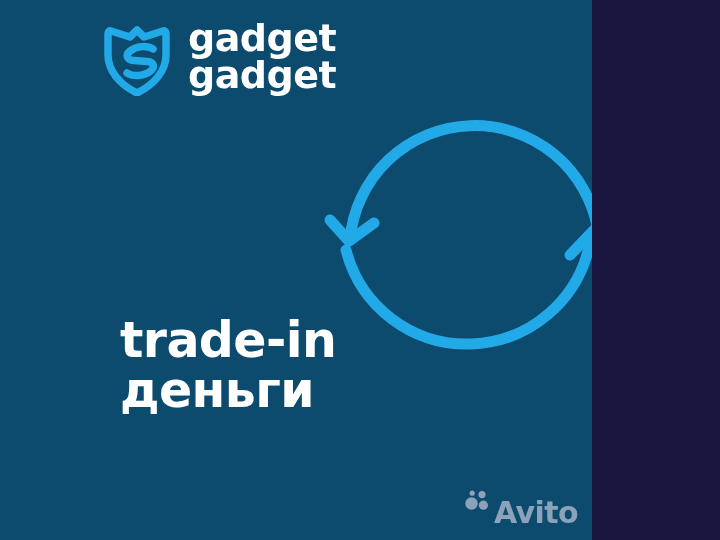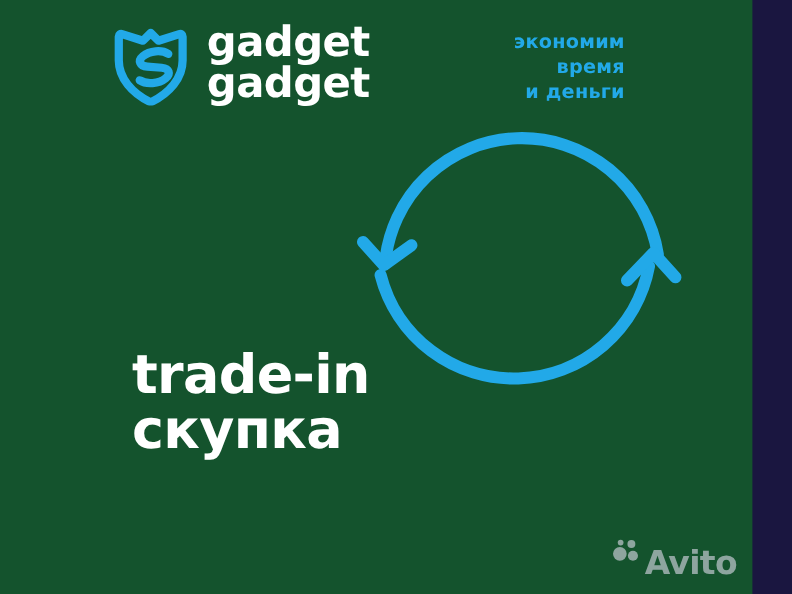--- a/index.html
+++ b/index.html
@@ -2,23 +2,23 @@
 <html><head>
 <meta charset="utf-8">
 <style>
   html, body {
     margin: 0;
     padding: 0;
     background: #1a1640;
   }
   #poster {
     position: relative;
-    width: 684px;
+    width: 592px;
     height: 540px;
-    background: #14532d;
+    background: #0c4a6e;
     overflow: hidden;
     font-family: "DejaVu Sans", "Liberation Sans", sans-serif;
     -webkit-font-smoothing: antialiased;
   }
 
   
   #brand {
     position: absolute;
     left: 100px;
     top: 18px;
@@ -117,44 +117,39 @@
       <path d="M37 12 L30 19 L11 13 C9.5 12.5 8 13.6 8 15.2 L8 37 C8 53 20 66.5 36.2 74.6 C36.7 74.85 37.3 74.85 37.8 74.6 C54 66.5 66 53 66 37 L66 15.2 C66 13.6 64.5 12.5 63 13 L44 19 Z" fill="none" stroke="#22a9e8" stroke-width="7.5" stroke-linejoin="round" stroke-linecap="round"></path>
 
       <path d="M53 31 C47 27 36 28 30 33 C25 37.2 27 42 34 42.6 L47 43.6 C54 44.2 55.5 49 50.5 53.2 C44.5 58.2 33 59 27 55" fill="none" stroke="#22a9e8" stroke-width="7.5" stroke-linecap="round" stroke-linejoin="round"></path>
     </svg>
     <div id="brand-wordmark">
       <span class="wordmark-line">gadget</span>
       <span class="wordmark-line">gadget</span>
     </div>
   </div>
 
-  <div id="tagline">
-    <span class="tagline-line">экономим</span>
-    <span class="tagline-line">время</span>
-    <span class="tagline-line">и деньги</span>
-  </div>
 
   <div id="cycle-graphic">
     <svg viewBox="0 0 300 290" xmlns="http://www.w3.org/2000/svg">
       <g fill="none" stroke="#22a9e8" stroke-width="11" stroke-linecap="round" stroke-linejoin="round">
 
         <path d="M30 148 A125 125 0 0 1 278 139"></path>
 
         <path d="M270 150 A125 125 0 0 1 26 158"></path>
 
         <path d="M10 128 L29 149 L54 131"></path>
 
         <path d="M250 163 L274 138 L294 160"></path>
       </g>
     </svg>
   </div>
 
   <div id="headline">
     <span class="headline-line">trade-in</span>
-    <span class="headline-line">скупка</span>
+    <span class="headline-line">деньги</span>
   </div>
 
   <div id="avito-watermark">
     <svg id="avito-dots" viewBox="0 0 24 22" xmlns="http://www.w3.org/2000/svg">
       <circle cx="6.5" cy="13.5" r="6.2" fill="#d9d8e6"></circle>
       <circle cx="17" cy="4.6" r="3.6" fill="#d9d8e6"></circle>
       <circle cx="18.4" cy="15.2" r="4.6" fill="#d9d8e6"></circle>
       <circle cx="7.2" cy="3.2" r="2.6" fill="#d9d8e6"></circle>
     </svg>
     <span id="avito-label">Avito</span>

